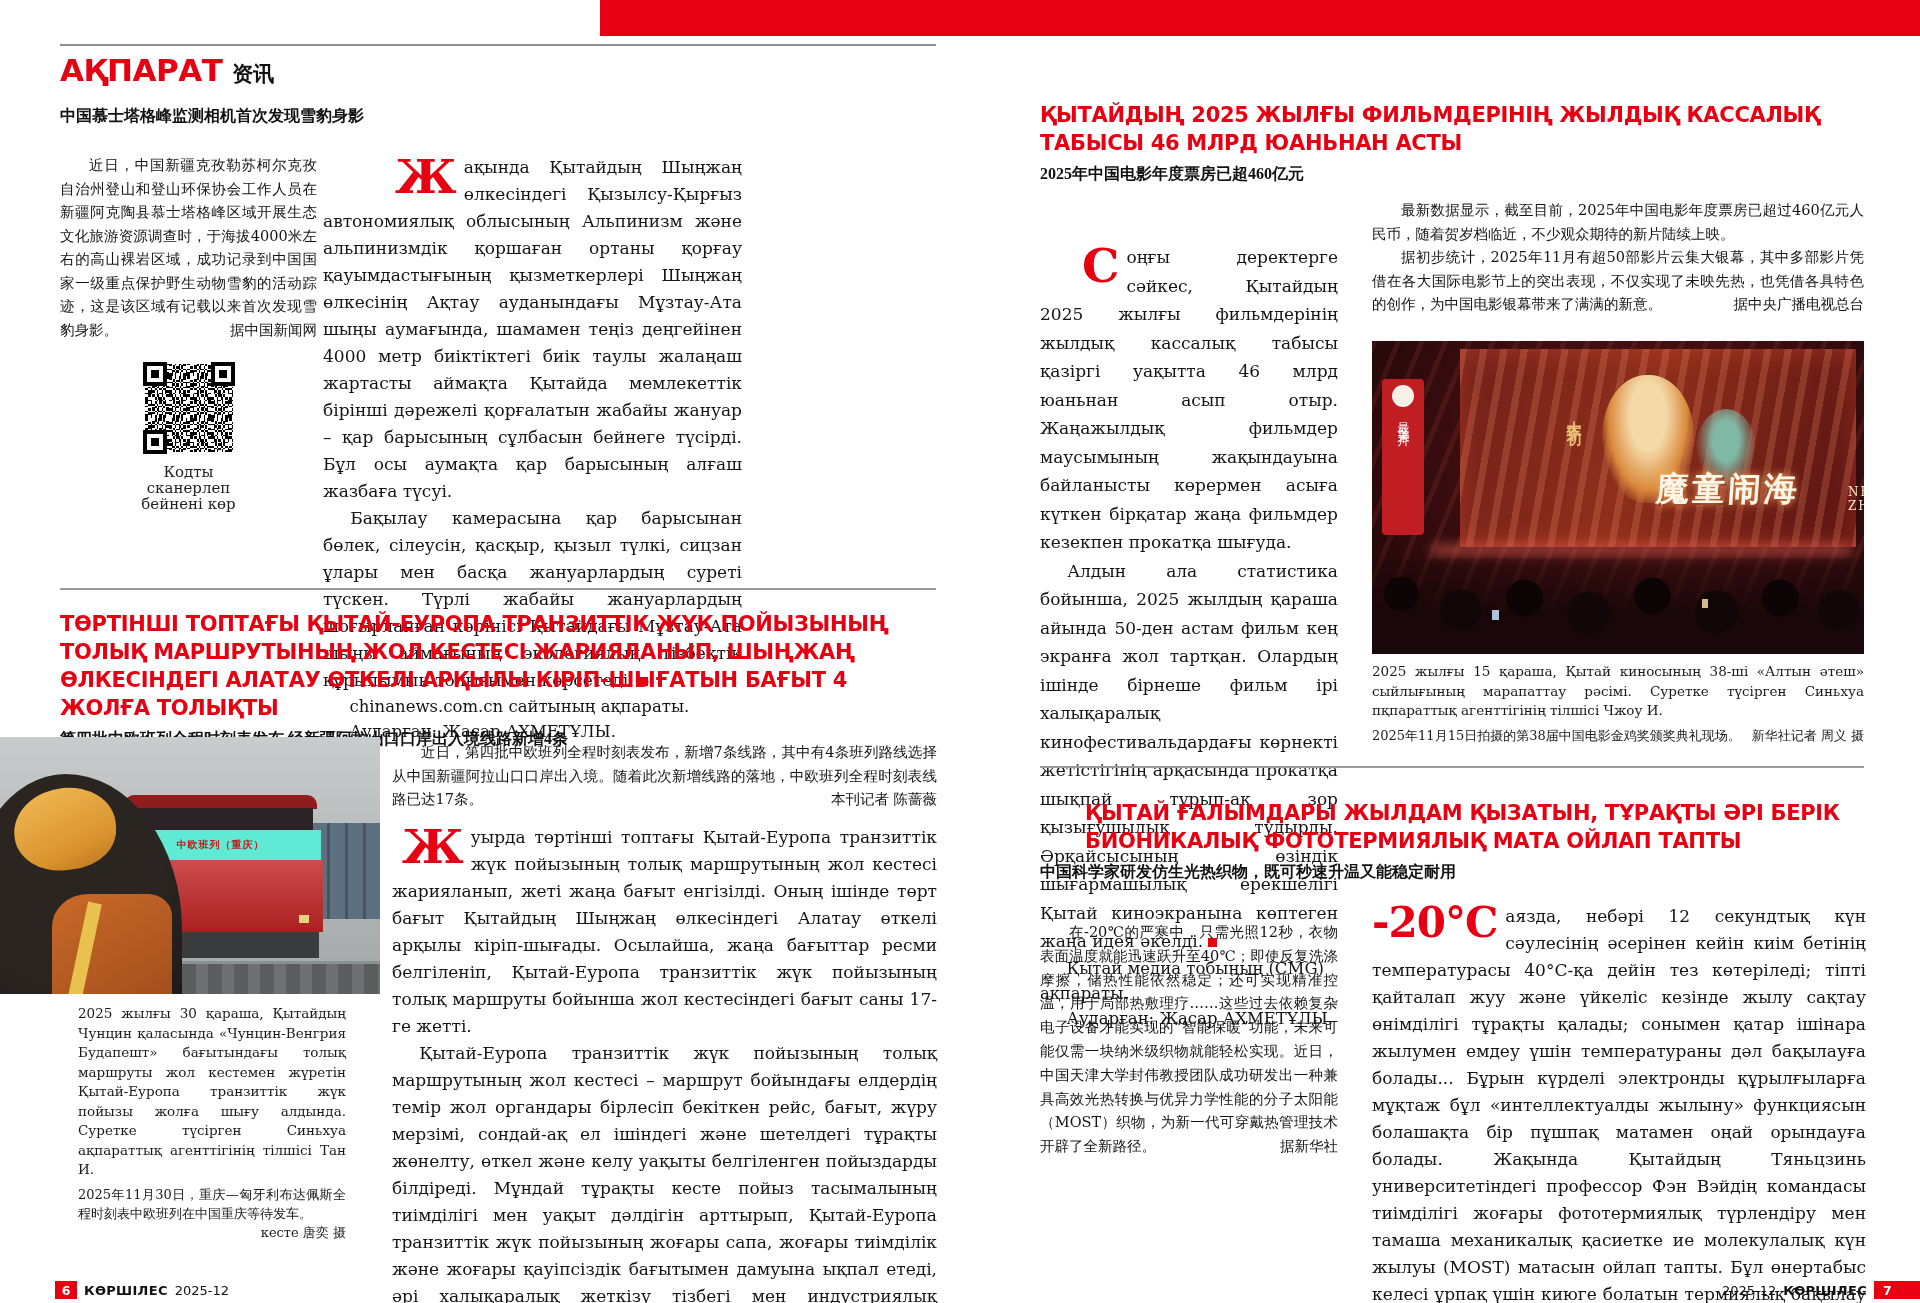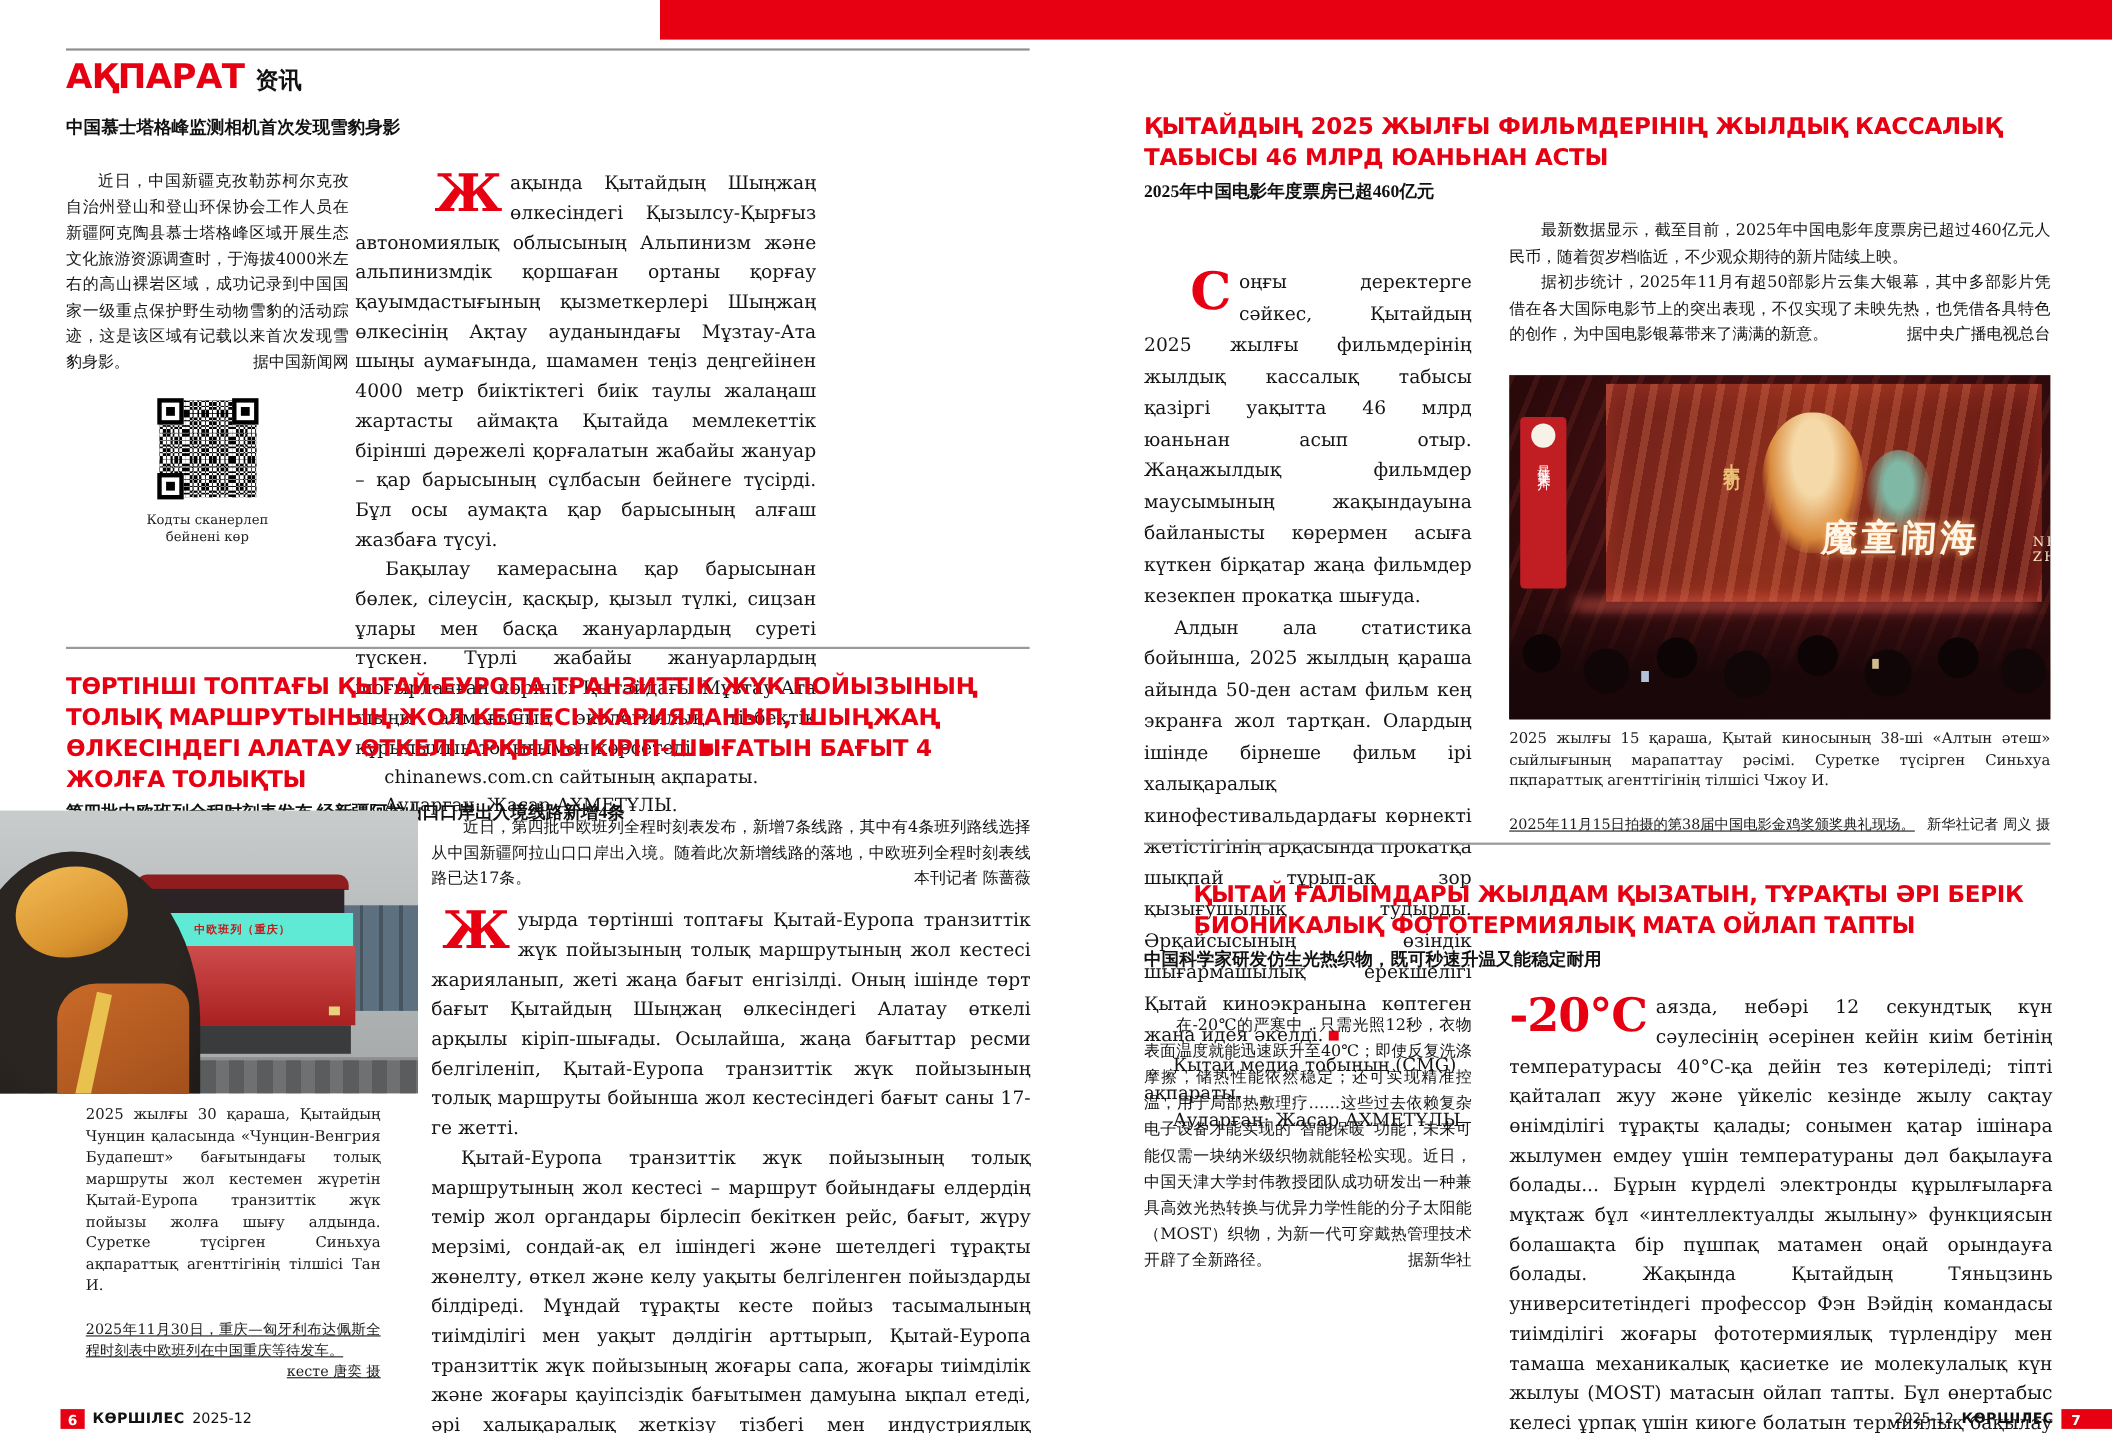--- a/index.html
+++ b/index.html
@@ -40,21 +40,21 @@
   .a1 .dropcap{margin-left:72px;}
   .qrwrap{width:120px;margin:18px auto 0;text-align:center;}
   .qr{position:relative;width:96px;height:96px;margin:0 auto;background:#fff;}
   .qr-noise{position:absolute;left:4px;top:4px;right:4px;bottom:4px;
     background:repeating-conic-gradient(#000 0% 25%, #fff 0% 50%) 0 0/12px 12px,
                repeating-conic-gradient(#000 0% 25%, #fff 0% 50%) 3px 5px/7px 7px;
     background-blend-mode:difference;}
   .finder{position:absolute;width:24px;height:24px;background:#fff;border:4px solid #000;box-sizing:border-box;}
   .finder::after{content:"";position:absolute;left:4px;top:4px;width:8px;height:8px;background:#000;}
   .f-tl{left:2px;top:2px;} .f-tr{right:2px;top:2px;} .f-bl{left:2px;bottom:2px;}
-  .qrcap{font-size:12px;line-height:16px;margin-top:8px;color:#222;}
+  .qrcap{font-size:15px;line-height:16px;margin-top:8px;color:#222;}
 
   .div1{left:60px;top:588px;width:876px;}
 
   
   .a2head{left:60px;top:610px;width:880px;}
   .a2text{left:392px;top:741px;width:545px;}
   .a2text .kkblock{margin-top:12px;}
 
   .trainphoto{left:0;top:737px;width:380px;height:257px;overflow:hidden;background:#b4b7b8;}
   .tp-sky{position:absolute;inset:0;background:linear-gradient(180deg,#c9cccd,#b3b6b7 55%,#a4a7a8);}
@@ -78,21 +78,21 @@
     border-radius:46% 54% 10% 10%/60% 66% 0 0;}
   .tp-helmet{position:absolute;left:48px;top:14px;width:102px;height:82px;
     background:linear-gradient(160deg,#f2bb55,#d9932e 70%,#b9741f);
     border-radius:52% 48% 46% 46%;transform:rotate(-6deg);}
   .tp-vest{position:absolute;left:86px;top:120px;width:120px;height:110px;
     background:linear-gradient(150deg,#c96a28,#a14e1c);border-radius:30% 20% 0 0;}
   .tp-vstripe{position:absolute;left:26px;top:8px;width:14px;height:96px;background:#e8c14e;transform:rotate(12deg);}
 
   .a2caps{left:78px;top:1004px;width:268px;}
   .capkk{font-size:13.5px;line-height:19.5px;text-align:justify;color:#1a1a1a;}
-  .capzh{font-size:13px;line-height:19px;text-align:justify;color:#1a1a1a;margin-top:20px;text-decoration:underline;}
+  .capzh{font-size:13px;line-height:19px;text-align:justify;color:#1a1a1a;margin-top:5px;}
   .capcredit{display:block;text-align:right;}
 
   
   .a3head{left:1040px;top:101px;width:824px;}
   .a3head .a-title{width:815px;}
   .a3kk{left:1040px;top:243px;width:298px;}
   .a3kk .kkp{line-height:28.5px;}
   .a3kk .dropcap{margin-left:42px;}
   .a3zh{left:1372px;top:199px;width:492px;}
 

